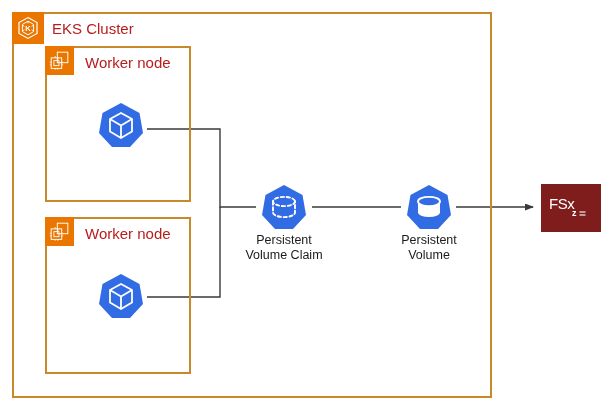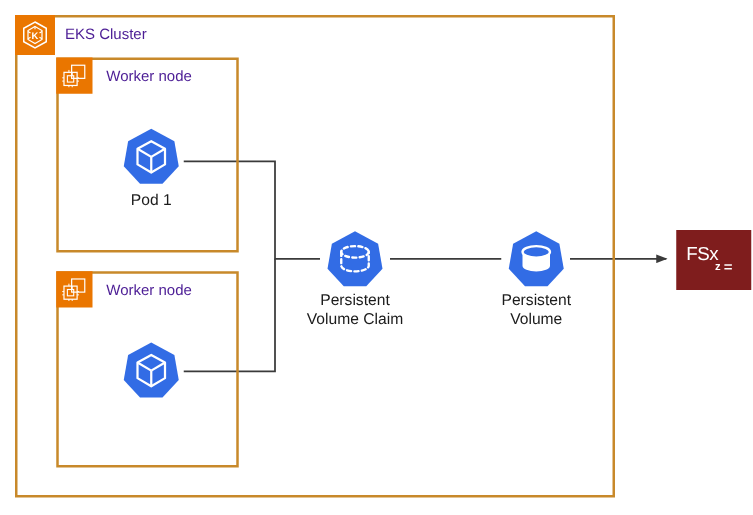--- a/index.html
+++ b/index.html
@@ -35,22 +35,22 @@
     align-items: center;
     justify-content: center;
     box-sizing: border-box;
   }
   #eks-cluster-icon { left: 12px; top: 12px; width: 32px; height: 32px; }
   #worker-node-1-icon { left: 45px; top: 46px; width: 29px; height: 29px; }
   #worker-node-2-icon { left: 45px; top: 217px; width: 29px; height: 29px; }
 
   .group-title {
     position: absolute;
-    font-size: 12px;
-    color: #4c1d95;
+    font-size: 15px;
+    color: #b91c1c;
     white-space: nowrap;
   }
   #eks-cluster-title { left: 52px; top: 20px; }
   #worker-node-1-title { left: 85px; top: 54px; }
   #worker-node-2-title { left: 85px; top: 225px; }
 
   
   .k8s-node {
     position: absolute;
     width: 52px;
@@ -198,21 +198,20 @@
     <svg width="52" height="52" viewBox="0 0 52 52" xmlns="http://www.w3.org/2000/svg">
       <polygon points="26,3 44.5,13 48,33 35,47 17,47 4,33 7.5,13" fill="#326ce5"></polygon>
       <g fill="none" stroke="#ffffff" stroke-width="1.8" stroke-linejoin="round">
         <polygon points="26,13 37,19 37,31.5 26,38 15,31.5 15,19"></polygon>
         <line x1="15" y1="19" x2="26" y2="25.5"></line>
         <line x1="37" y1="19" x2="26" y2="25.5"></line>
         <line x1="26" y1="25.5" x2="26" y2="38"></line>
       </g>
     </svg>
   </div>
-  <div class="node-label" id="pod-1-label">Pod 1</div>
 
   <div class="k8s-node" id="pod-2-node">
     <svg width="52" height="52" viewBox="0 0 52 52" xmlns="http://www.w3.org/2000/svg">
       <polygon points="26,3 44.5,13 48,33 35,47 17,47 4,33 7.5,13" fill="#326ce5"></polygon>
       <g fill="none" stroke="#ffffff" stroke-width="1.8" stroke-linejoin="round">
         <polygon points="26,13 37,19 37,31.5 26,38 15,31.5 15,19"></polygon>
         <line x1="15" y1="19" x2="26" y2="25.5"></line>
         <line x1="37" y1="19" x2="26" y2="25.5"></line>
         <line x1="26" y1="25.5" x2="26" y2="38"></line>
       </g>

